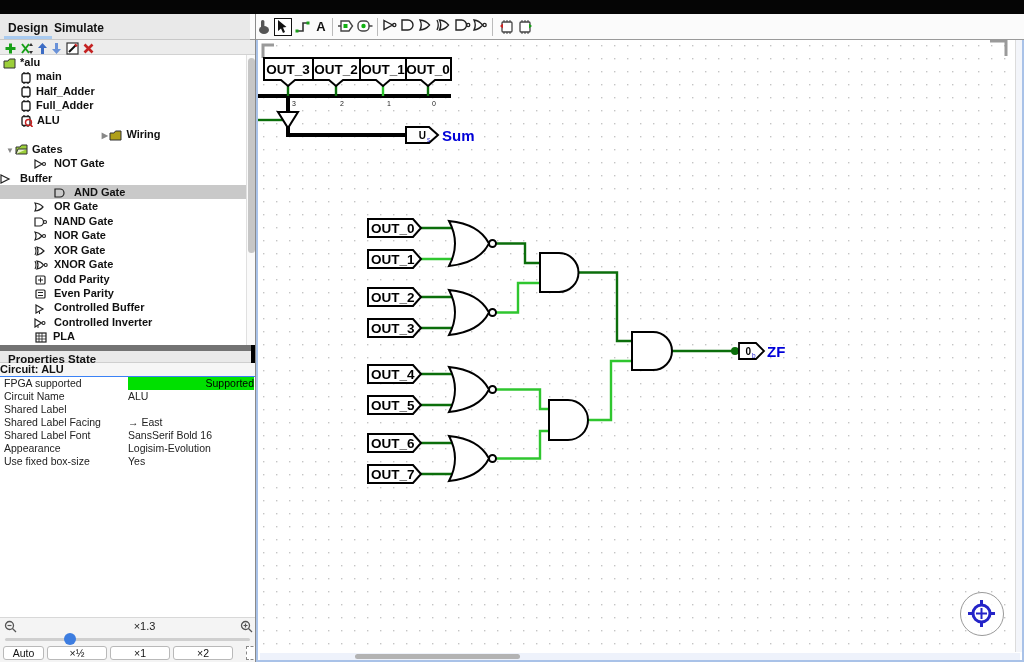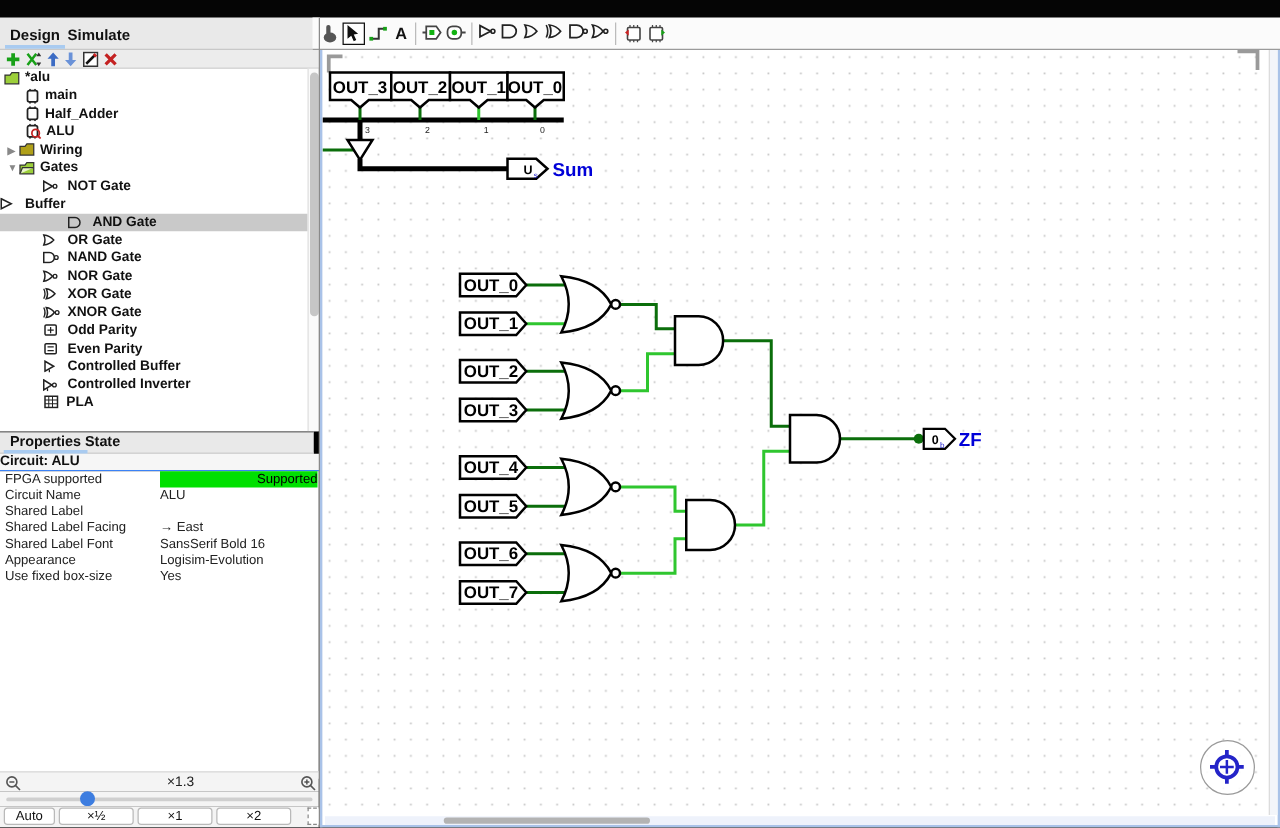--- a/index.html
+++ b/index.html
@@ -26,21 +26,21 @@
   #tree { left:0; top:55px; width:255px; height:290px; background:#fff; overflow:hidden; }
   .trow { position:relative; height:14.45px; line-height:14.45px; font-size:11px; font-weight:bold; color:#111; white-space:nowrap; }
   .trow.sel { background:#c9c9c9; }
   .trow svg { vertical-align:middle; margin-right:4px; }
   .exp { display:inline-block; width:9px; font-size:8px; color:#888; }
   #treesb { left:246px; top:55px; width:9px; height:290px; background:#fafafa; border-left:1px solid #e0e0e0; }
   #treesb .thumb { position:absolute; left:1px; top:3px; width:7px; height:195px; background:#c6c6c6; border-radius:4px; }
   #leftdiv { left:255px; top:14px; width:1px; height:648px; background:#8a8a8a; }
 
   
-  #proptabs { left:0; top:345px; width:251px; height:18px; background:#e9e9e9; border-top:1px solid #737373; border-bottom:1px solid #cfcfcf; }
+  #proptabs { left:0; top:345px; width:251px; height:18px; background:#e9e9e9; border-top:6px solid #737373; border-bottom:1px solid #cfcfcf; }
   .ptab { position:absolute; top:2px; font-size:11.5px; font-weight:bold; color:#111; }
   .ptab.sel::after { content:""; position:absolute; left:-5px; right:-5px; bottom:-3px; height:3px; background:#a9cbf0; }
   #circhdr { left:0; top:363px; width:278px; height:14px; background:#f6f6f6; border-bottom:1px solid #3b82f6;
              font-size:11px; font-weight:bold; text-align:left; line-height:13px; color:#111; }
   #propbody { left:0; top:377px; width:255px; height:246px; background:#fff; }
   .prow { position:relative; height:13px; font-size:10.5px; color:#222; }
   .prow .pl { position:absolute; left:4px; top:0; line-height:13px; }
   .prow .pv { position:absolute; left:128px; top:0; right:1px; line-height:13px; }
   .prow .pv.green { background:#00e000; text-align:right; color:#000; }
 
@@ -213,28 +213,34 @@
           <path d="M4,0 V1.5 M8,0 V1.5 M4,10.5 V12 M8,10.5 V12" stroke="#222" stroke-width="1.2"></path>
         </svg><span>main</span>
     </div>
     <div class="trow" style="padding-left:20px;">
       <svg width="12" height="12">
           <rect x="2" y="1.5" width="8" height="9" rx="1.5" fill="#fff" stroke="#222" stroke-width="1.4"></rect>
           <path d="M4,0 V1.5 M8,0 V1.5 M4,10.5 V12 M8,10.5 V12" stroke="#222" stroke-width="1.2"></path>
         </svg><span>Half_Adder</span>
     </div>
     <div class="trow" style="padding-left:20px;">
+      <svg width="12" height="12">
+          <rect x="2" y="1.5" width="8" height="9" rx="1.5" fill="#fff" stroke="#222" stroke-width="1.4"></rect>
+          <path d="M4,0 V1.5 M8,0 V1.5 M4,10.5 V12 M8,10.5 V12" stroke="#222" stroke-width="1.2"></path>
+        </svg><span>Full_Adder</span>
+    </div>
+    <div class="trow" style="padding-left:20px;">
       <svg width="13" height="12">
           <rect x="2" y="1.5" width="8" height="9" rx="1.5" fill="#fff" stroke="#222" stroke-width="1.4"></rect>
           <path d="M4,0 V1.5 M8,0 V1.5 M4,10.5 V12 M8,10.5 V12" stroke="#222" stroke-width="1.2"></path>
           <circle cx="8.5" cy="7.5" r="3" fill="none" stroke="#c42222" stroke-width="1.4"></circle>
           <path d="M10.5,9.8 L12.5,12" stroke="#c42222" stroke-width="1.6"></path>
         </svg><span>ALU</span>
     </div>
-    <div class="trow" style="padding-left:6px;">
+    <div class="trow" style="padding-left:6px;text-align:center;">
       <span class="exp">▶</span><svg width="13" height="11">
           <polygon points="1,3 5,3 6.5,1 12,1 12,10 1,10" fill="#b0a019" stroke="#333" stroke-width="1"></polygon>
         </svg><span>Wiring</span>
     </div>
     <div class="trow" style="padding-left:6px;">
       <span class="exp">▼</span><svg width="13" height="11">
           <polygon points="1,3 5,3 6.5,1 12,1 12,10 1,10" fill="#9ccf3a" stroke="#333" stroke-width="1"></polygon>
           <path d="M1,10 L3,5 H12" fill="#e8f4c8" stroke="#333" stroke-width="1"></path>
         </svg><span>Gates</span>
     </div>

